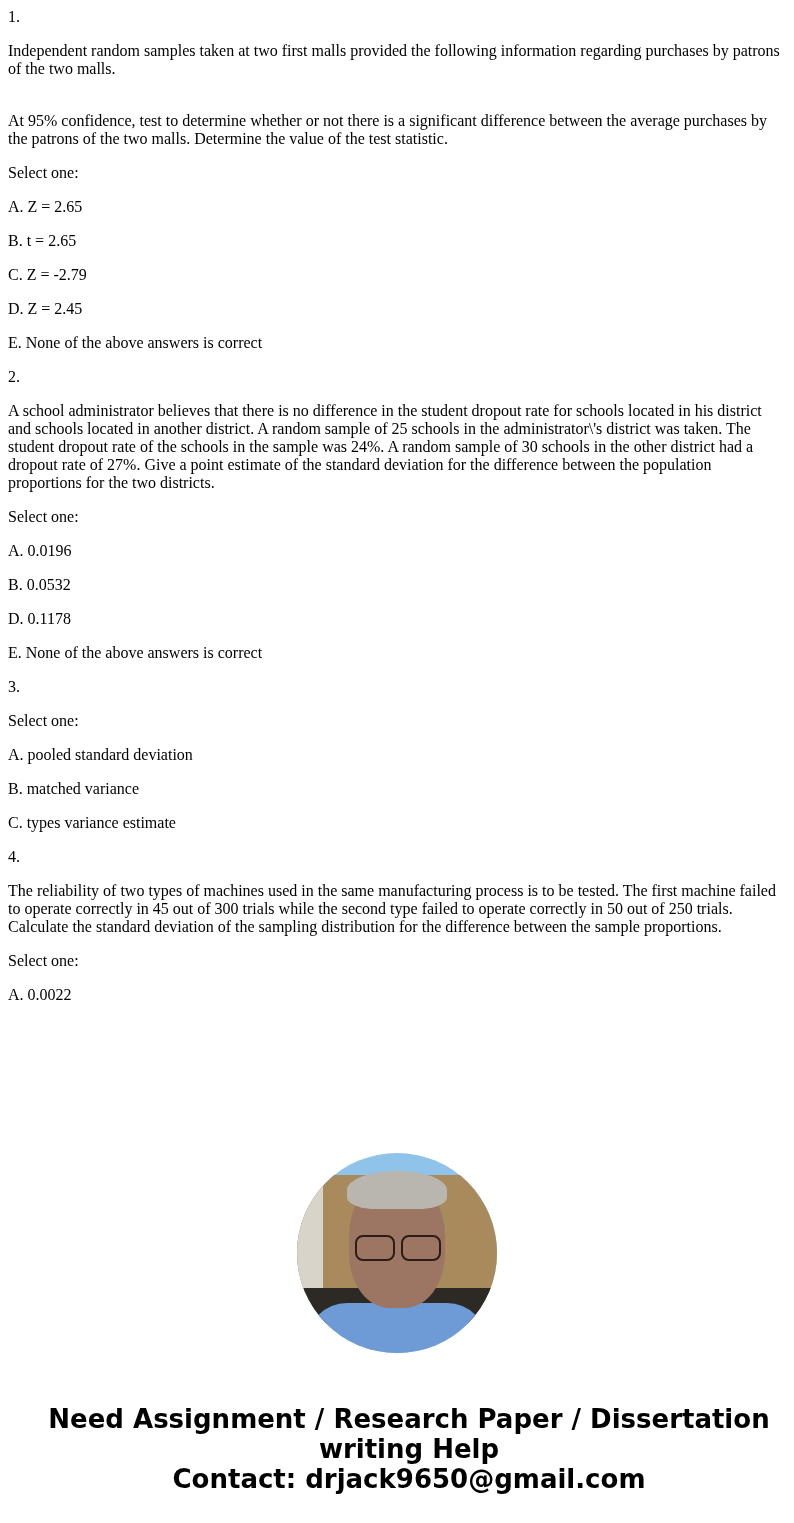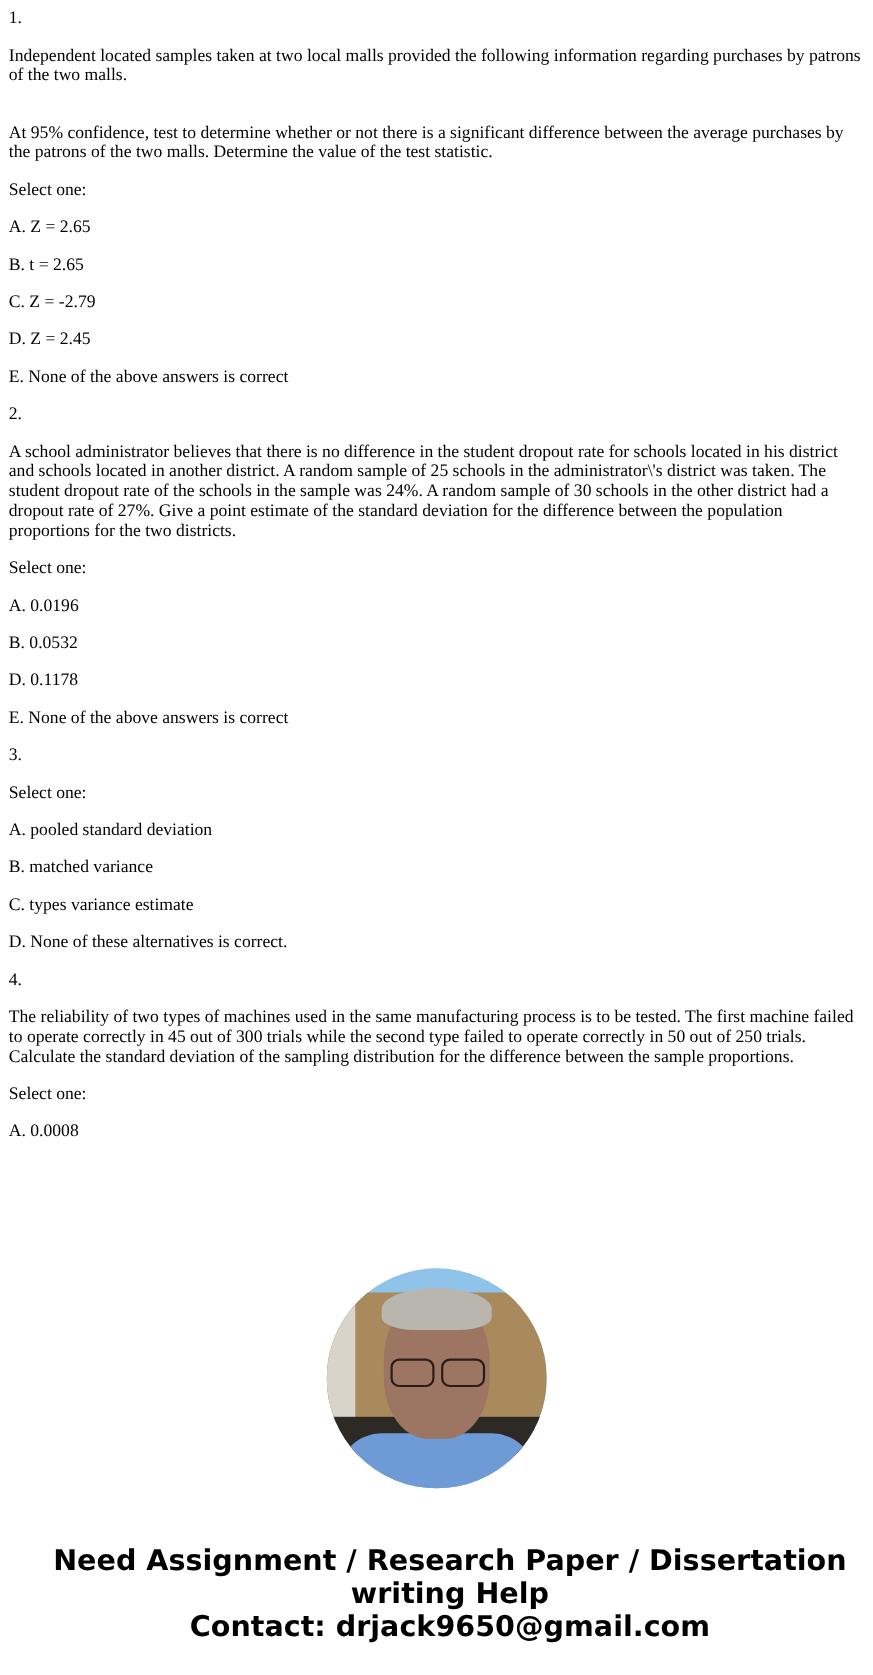--- a/index.html
+++ b/index.html
@@ -39,21 +39,21 @@
       color: #000;
       margin-left: 12px;
     }
   </style>
 </head>
 <body>
 
 <div class="content">
 
   <p>1.</p>
-  <p>Independent located samples taken at two local malls provided the following information regarding purchases by patrons of the two malls.</p>
+  <p>Independent random samples taken at two first malls provided the following information regarding purchases by patrons of the two malls.</p>
   <div class="spacer"></div>
   <p>At 95% confidence, test to determine whether or not there is a significant difference between the average purchases by the patrons of the two malls. Determine the value of the test statistic.</p>
   <p>Select one:</p>
   <p>A. Z = 2.65</p>
   <p>B. t = 2.65</p>
   <p>C. Z = -2.79</p>
   <p>D. Z = 2.45</p>
   <p>E. None of the above answers is correct</p>
 
   <p>2.</p>
@@ -62,26 +62,25 @@
   <p>A. 0.0196</p>
   <p>B. 0.0532</p>
   <p>D. 0.1178</p>
   <p>E. None of the above answers is correct</p>
 
   <p>3.</p>
   <p>Select one:</p>
   <p>A. pooled standard deviation</p>
   <p>B. matched variance</p>
   <p>C. types variance estimate</p>
-  <p>D. None of these alternatives is correct.</p>
 
   <p>4.</p>
   <p>The reliability of two types of machines used in the same manufacturing process is to be tested. The first machine failed to operate correctly in 45 out of 300 trials while the second type failed to operate correctly in 50 out of 250 trials. Calculate the standard deviation of the sampling distribution for the difference between the sample proportions.</p>
   <p>Select one:</p>
-  <p>A. 0.0008</p>
+  <p>A. 0.0022</p>
 </div>
 
 <div class="photo-wrap">
   <div class="photo">
     <div class="wall"></div>
     <div class="wall-l"></div>
     <div class="dark"></div>
     <div class="shirt"></div>
     <div class="face"></div>
     <div class="hair"></div>

